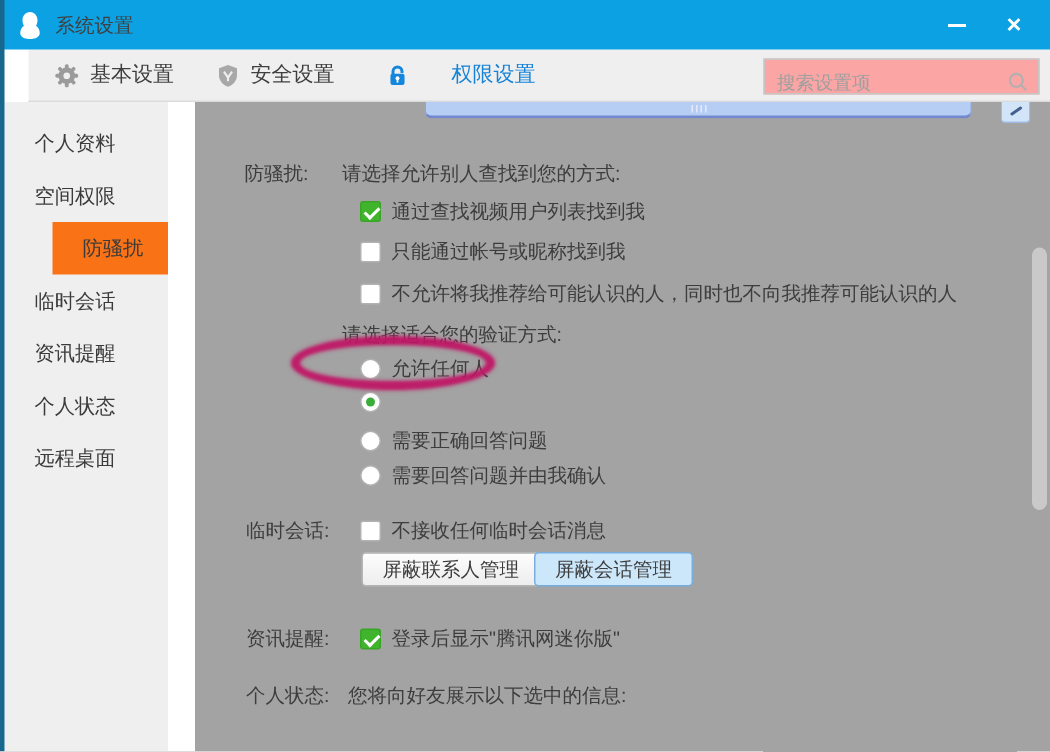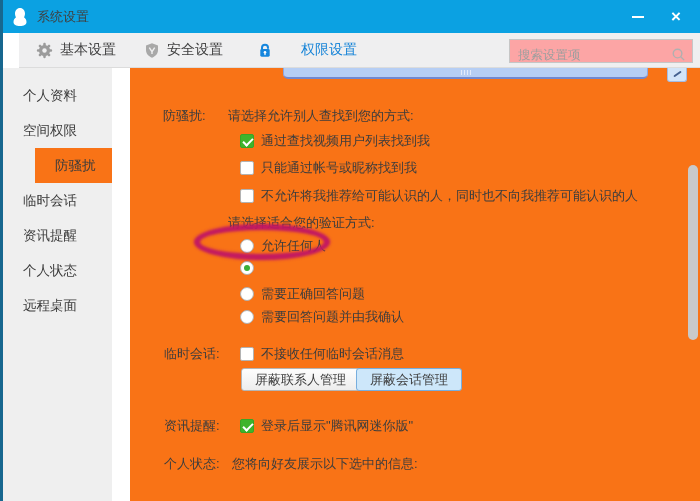--- a/index.html
+++ b/index.html
@@ -27,21 +27,21 @@
   .searchbox input { border:none; outline:none; flex:1; min-width:0; padding:0 2px 0 8px; font-size:12.5px; color:#444; background:transparent; font-family:inherit; }
   .searchbox input::placeholder { color:#9f9f9f; }
   .search-icon { flex:none; margin-right:6px; }
 
   
   .sidebar { position:absolute; left:3px; top:68px; width:109px; bottom:0; background:#efefef; padding-top:10px; }
   .side-item { height:35px; line-height:35px; padding-left:20px; font-size:13.5px; color:#3b3b3b; cursor:pointer; }
   .side-item.active { background:#f97316;margin-left:32px; }
 
   
-  .main { position:absolute; left:130px; top:68px; right:0; bottom:0; background:#f97316; }
+  .main { position:absolute; left:130px; top:68px; right:0; bottom:0; background:#a3a3a3; }
 
   .hpartial { position:absolute; left:153px; top:0; width:365px; height:11px; background:#b6cef4; border:1px solid #8ca6e2; border-top:none; border-bottom:2px solid #7288cf; border-radius:0 0 5px 5px; }
   .hpartial .grip { position:absolute; left:50%; top:2px; transform:translateX(-50%); display:flex; gap:2px; }
   .hpartial .grip i { width:1px; height:5px; background:#e3ebfb; }
 
   .corner-btn { position:absolute; left:537px; top:0; width:20px; height:14px; background:#d2e4f8; border:1px solid #a3bbe4; border-top:none; border-radius:0 0 3px 3px; cursor:pointer; }
   .corner-btn .slant { display:block; width:9px; height:2px; background:#44608f; border-radius:1px; margin:5px auto 0; transform:rotate(-35deg); }
 
   .vscroll { position:absolute; right:2px; top:97px; width:10px; height:175px; background:#c9c9c9; border-radius:5px; cursor:pointer; }
 

